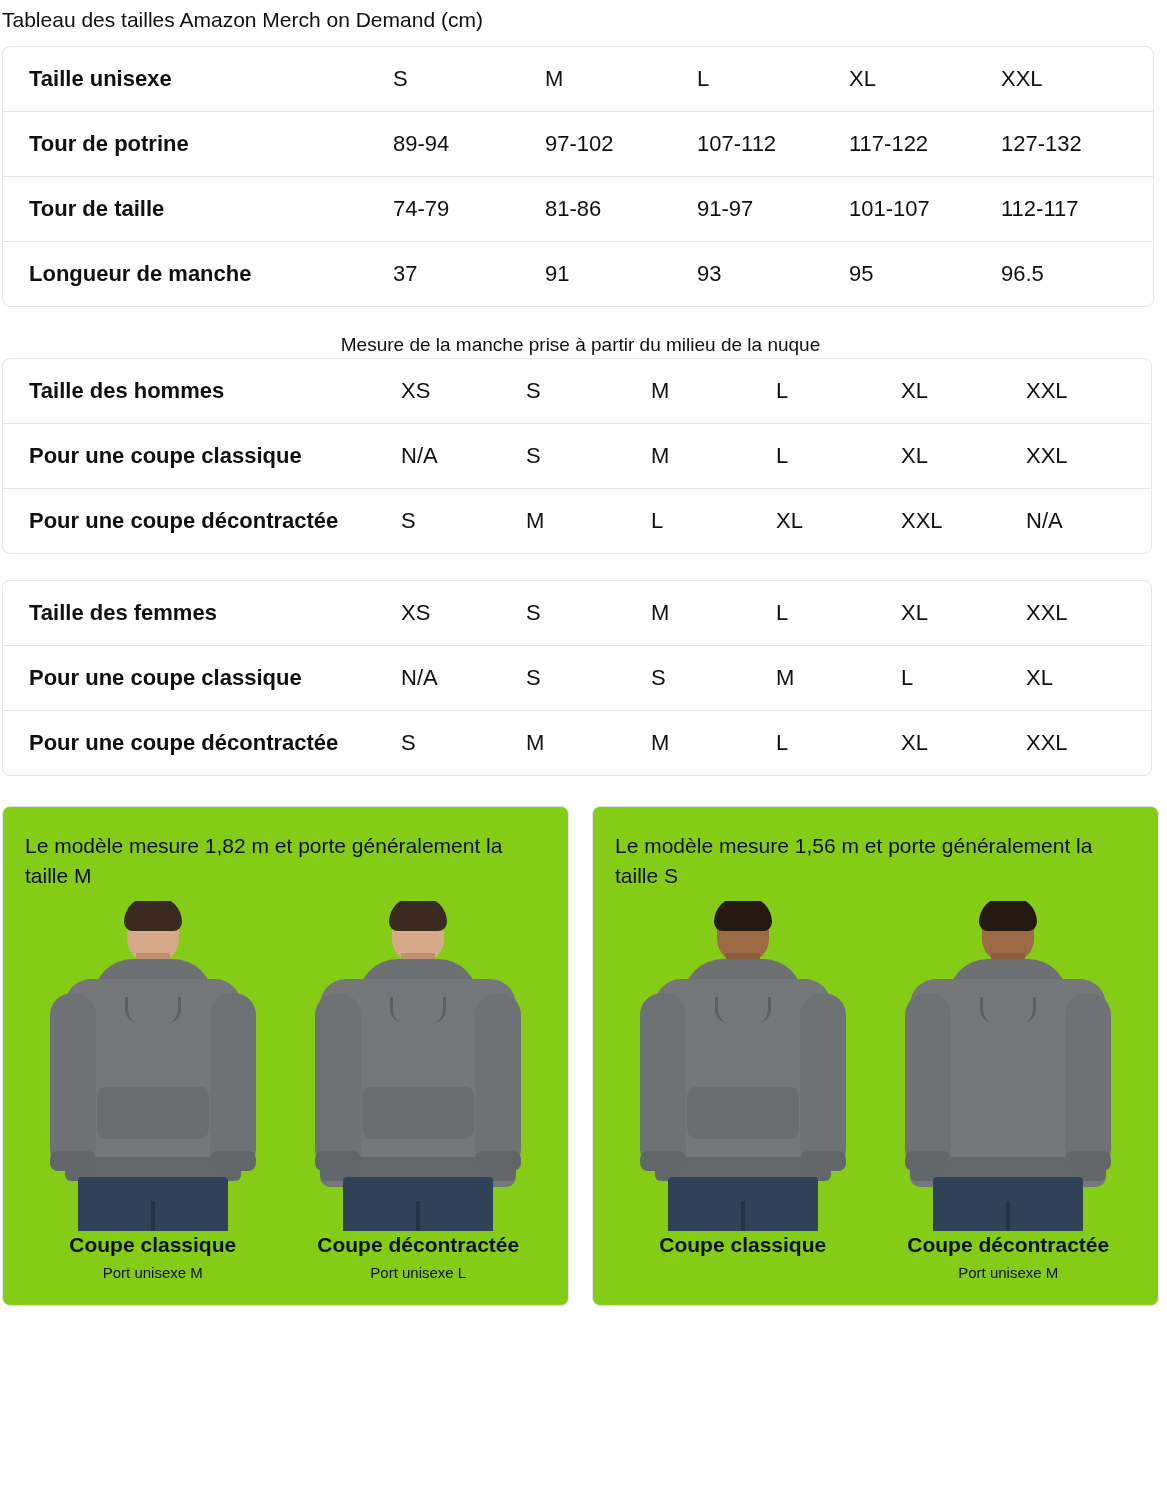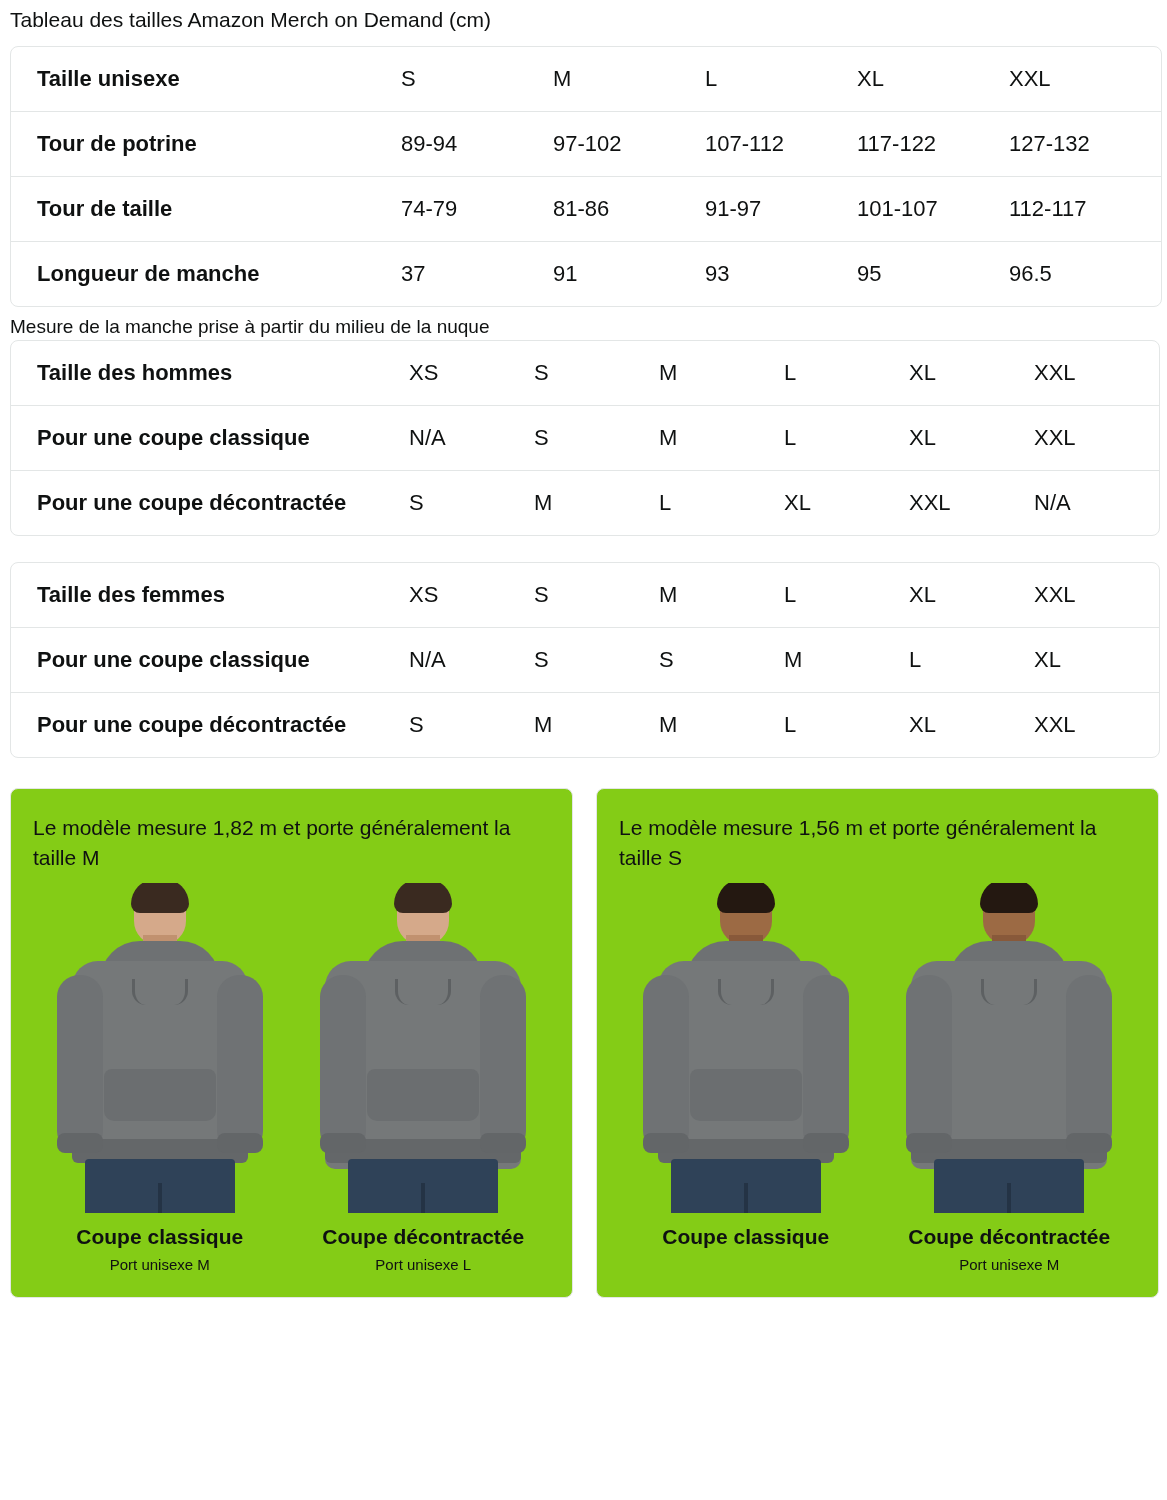--- a/index.html
+++ b/index.html
@@ -10,33 +10,34 @@
   }
   body {
     width: 1167px;
     font-family: "Liberation Sans", sans-serif;
     color: #0f1111;
     -webkit-font-smoothing: antialiased;
   }
   .page {
     width: 1167px;
     box-sizing: border-box;
-    padding: 0 8px 10px 8px;
+    padding: 0 8px 10px 0;
   }
   .caption {
     font-size: 21px;
     line-height: 28px;
     color: #0f1111;
     margin: 6px 0 12px 2px;
   }
   .note {
     font-size: 19px;
     line-height: 26px;
     color: #0f1111;
-    margin: 7px 0 0 2px;
+    margin: 25px 0 0 2px;
+    text-align: center;
   }
   .section-title {
     font-size: 21px;
     line-height: 28px;
     color: #0f1111;
     margin: 30px 0 12px 2px;
   }
 
   
   table.size-table {
@@ -106,21 +107,20 @@
   }
   .fig-img {
     height: 330px;
     position: relative;
     overflow: hidden;
   }
   .fig-caption-strong {
     font-size: 21px;
     font-weight: bold;
     line-height: 28px;
-    margin-top: 10px;
     color: #0f1111;
   }
   .fig-caption {
     font-size: 15px;
     line-height: 28px;
     color: #0f1111;
   }
 
   
   .person {

